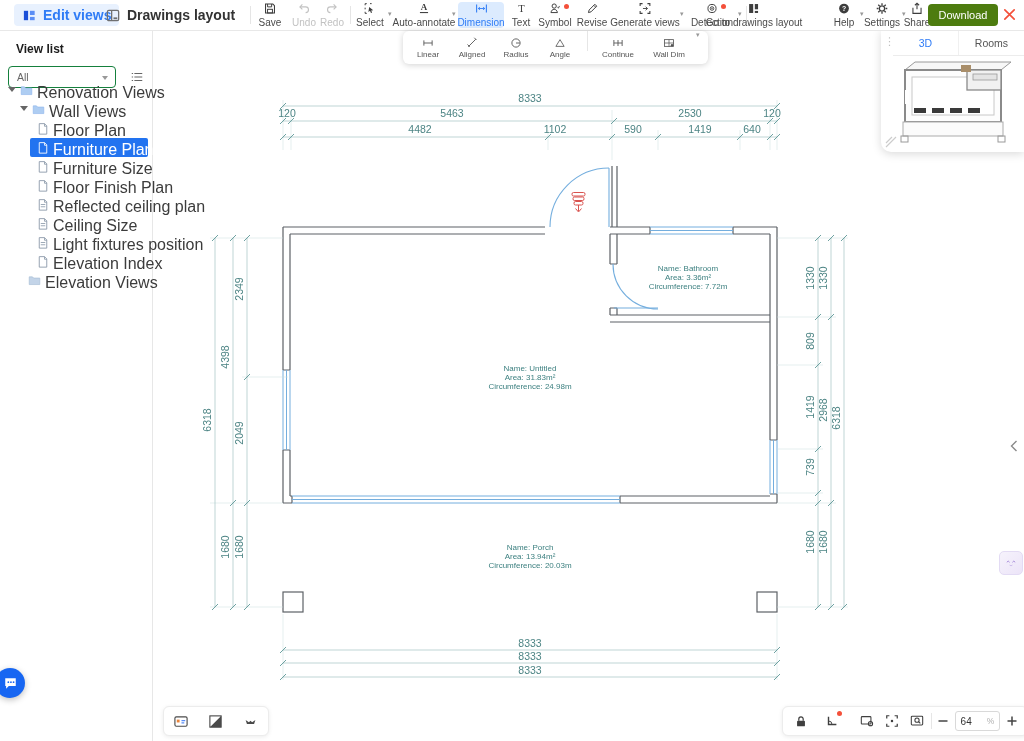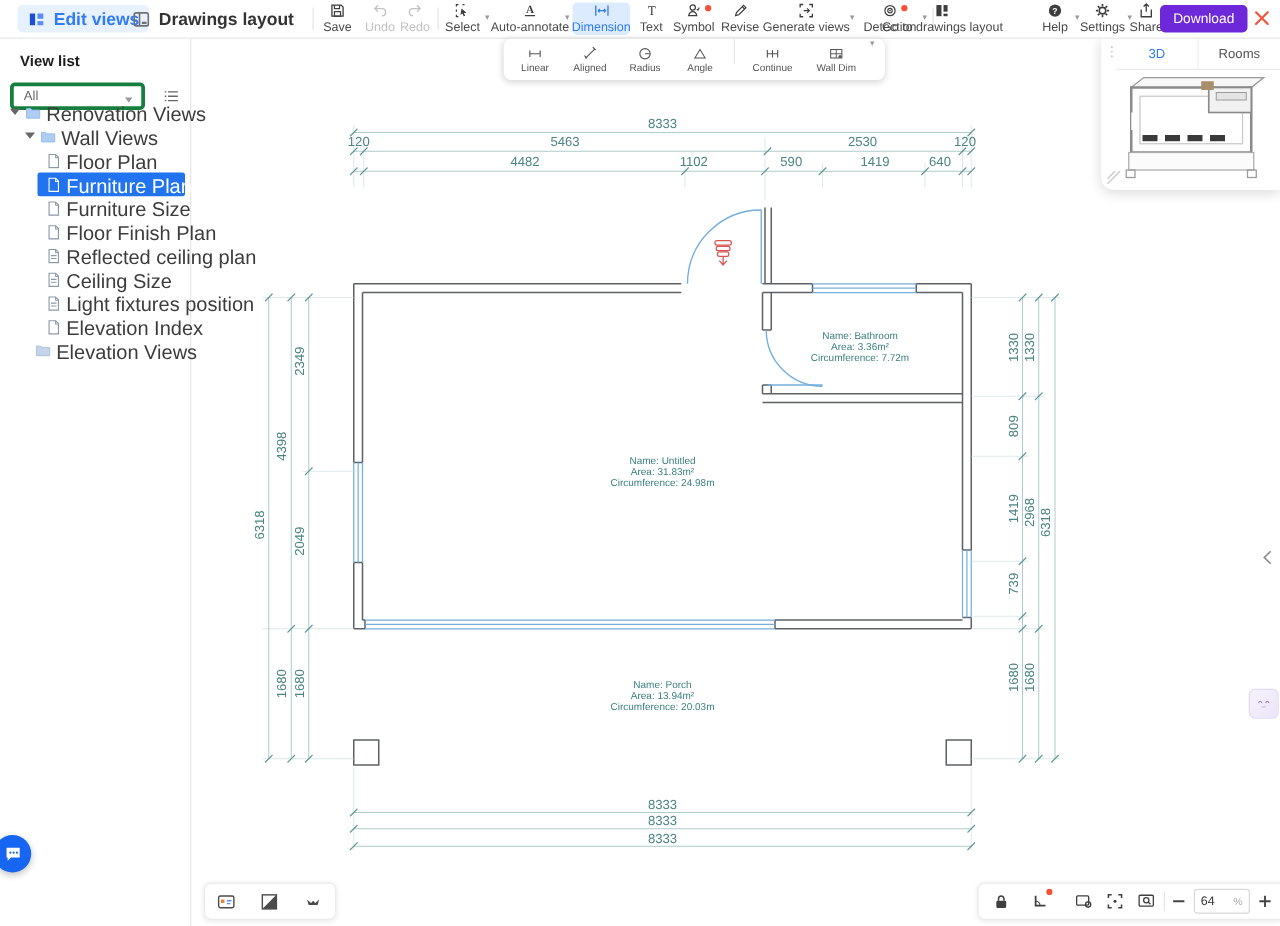--- a/index.html
+++ b/index.html
@@ -13,32 +13,32 @@
   .viewtab.active{background:#e8f1fe;color:#2f7cf6}
   .vdiv{position:absolute;top:6px;width:1px;height:18px;background:#e5e5e5}
   .tool{position:absolute;top:2px;height:26px;display:flex;flex-direction:column;align-items:center;
         justify-content:space-between;cursor:pointer;border-radius:4px}
   .tool .tlabel{font-size:10px;color:#4a4a4a;white-space:nowrap;line-height:9px;padding-bottom:1px}
   .tool.disabled .tlabel{color:#c2c2c2}
   .tool.active-tool{background:#dcebfe}
   .tool.active-tool .tlabel{color:#2f7cf6}
   .caret{position:absolute;top:10px;font-size:7px;color:#999}
   .reddot{position:absolute;width:5px;height:5px;border-radius:50%;background:#f4503a}
-  .download-btn{position:absolute;left:928px;top:4px;width:70px;height:22px;background:#6d28d9;color:#fff;
+  .download-btn{position:absolute;left:928px;top:4px;width:70px;height:22px;background:#4d7c0f;color:#fff;
                 font-size:11px;border:none;border-radius:4px;display:flex;align-items:center;justify-content:center;cursor:pointer}
   
   .dim-popup{position:absolute;left:403px;top:31px;height:33px;background:#fff;border-radius:6px;
              box-shadow:0 1px 6px rgba(0,0,0,.18);display:flex;padding:0 8px;gap:10px;z-index:45}
   .dim-item{display:flex;flex-direction:column;align-items:center;justify-content:center;gap:1px;cursor:pointer;width:34px}
   .dim-item span{font-size:8px;color:#555;white-space:nowrap}
   .dim-popup .pdiv{width:1px;height:20px;background:#e6e6e6}
   
   .sidebar{position:absolute;left:0;top:30px;width:152px;bottom:0;background:#fff;border-right:1px solid #e7e7e7;z-index:30}
   .sb-title{position:absolute;left:16px;top:12px;font-size:12px;font-weight:bold;color:#1c1c1c}
-  .sb-select{position:absolute;left:8px;top:36px;width:108px;height:22px;border:3px solid #15803d;border-radius:4px;
+  .sb-select{position:absolute;left:8px;top:36px;width:108px;height:22px;border:1px solid #15803d;border-radius:4px;
              display:flex;align-items:center;font-size:10.5px;color:#666;padding-left:8px;cursor:pointer;box-sizing:border-box}
   .sb-select .sel-caret{position:absolute;right:7px;top:9px;width:0;height:0;border-left:3.5px solid transparent;
              border-right:3.5px solid transparent;border-top:4px solid #999}
   .sb-listicon{position:absolute;left:130px;top:40px;cursor:pointer}
   .trow{position:absolute;left:0;width:152px;height:19px;font-size:16px;color:#3c3c3c;cursor:pointer}
   .trow .lbl{position:absolute;top:3px;white-space:nowrap}
   .trow .tw{position:absolute;top:6px;width:0;height:0}
   .tw.down{border-left:4px solid transparent;border-right:4px solid transparent;border-top:5px solid #666}
   .trow svg{position:absolute;top:2.5px}
   .sel-rect{position:absolute;left:30px;top:0;width:118px;height:19px;background:#2273f0;border-radius:2px}

